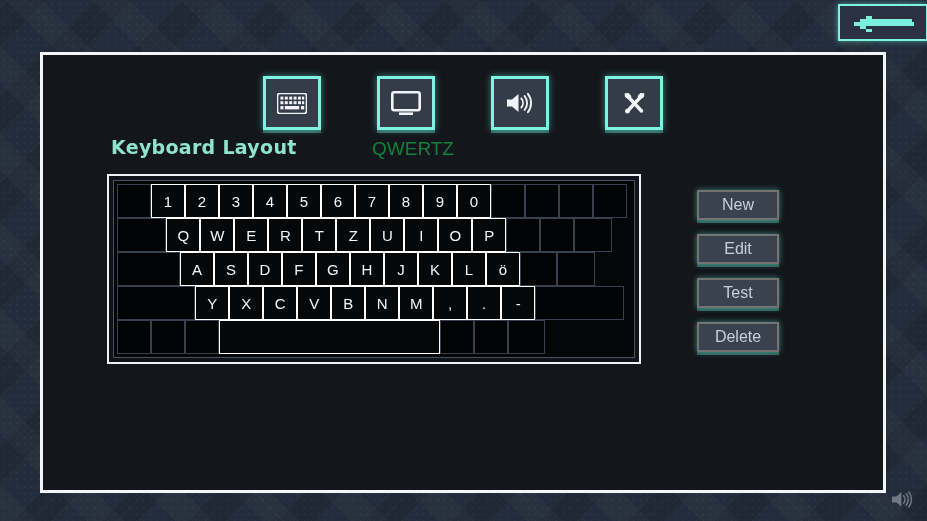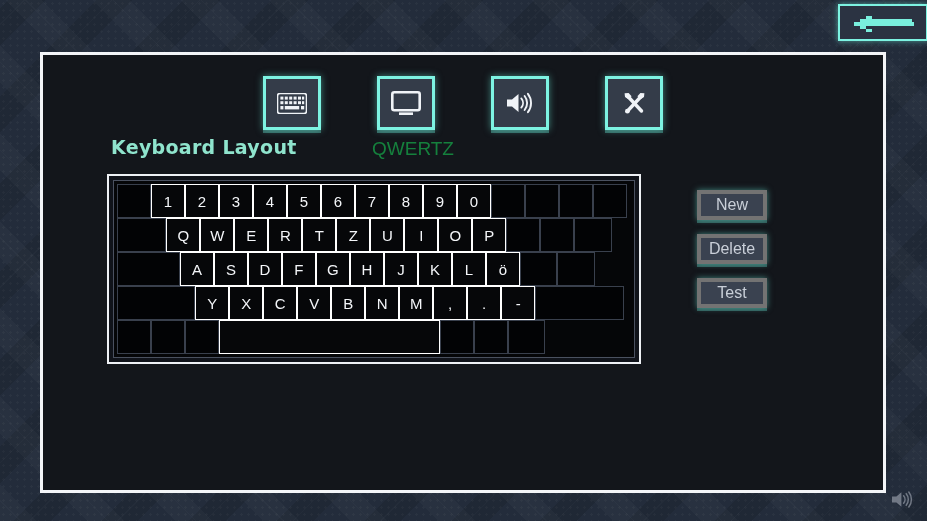--- a/index.html
+++ b/index.html
@@ -129,23 +129,23 @@
     font-size:15px;
     font-family:"Liberation Sans", sans-serif;
     cursor:pointer;
   }
 
   
   #actions{
     display:flex;flex-direction:column;gap:14px;padding-top:16px;
   }
   .action-btn{
-    width:70px;height:30px;
+    width:82px;height:30px;
     background:#3a4250;
-    border:4px solid #737373;
+    border:2px solid #737373;
     box-shadow:0 0 6px rgba(110,240,222,0.5), 0 3px 0 rgba(110,240,222,0.3);
     color:#c9cfd8;
     font-size:16px;
     display:flex;align-items:center;justify-content:center;
     box-sizing:border-box;
     cursor:pointer;
     font-family:"Liberation Sans", sans-serif;
   }
 
   
@@ -316,22 +316,23 @@
             <div class="kkey" style="width: 221px;"></div>
             <div class="kslot" style="width: 34px;"></div>
             <div class="kslot" style="width: 34px;"></div>
             <div class="kslot" style="width: 37.4px;"></div>
           </div>
         </div>
     </div>
 
     <div id="actions">
         <div class="action-btn">New</div>
+        <div class="action-btn">Edit</div>
+        <div class="action-btn">Test</div>
         <div class="action-btn">Delete</div>
-        <div class="action-btn">Test</div>
       </div>
 
   </div>
 
 </div>
 
 <div id="volume-corner">
   <span>
     <svg width="24" height="19" viewBox="0 0 24 19">
       <path d="M1 6.6 H5.4 L10.4 2.2 V16.8 L5.4 12.4 H1 Z" fill="#8b929e"></path>

